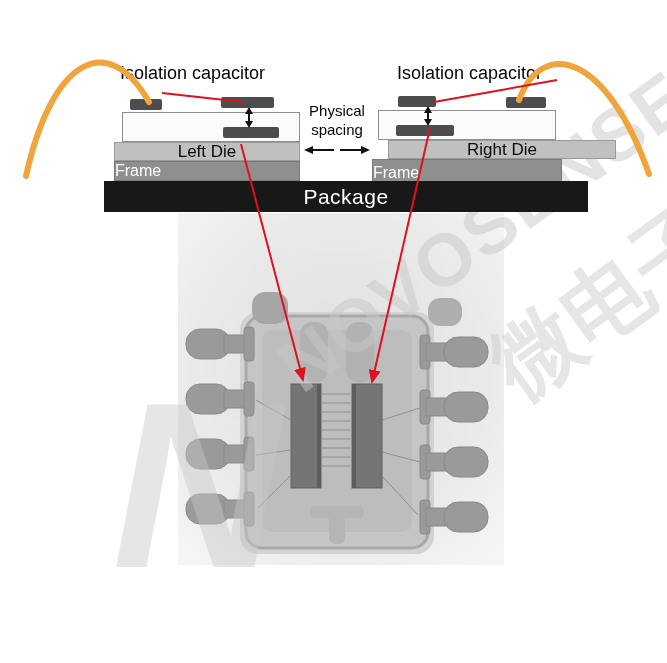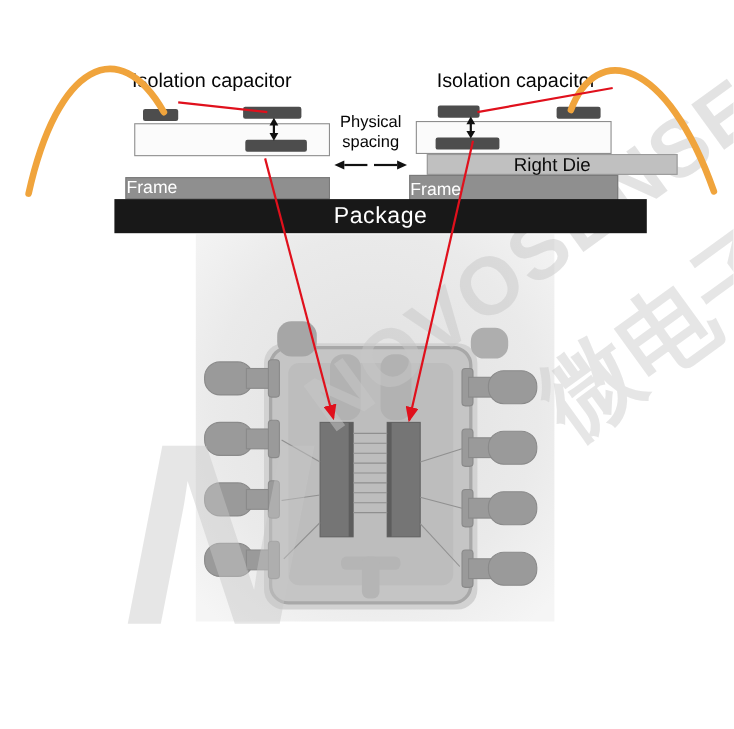--- a/index.html
+++ b/index.html
@@ -137,20 +137,23 @@
 
   <div class="spacing-label">
     <span>Physical</span><br>
     <span>spacing</span>
   </div>
 
   <div class="sub" style="left:122px;top:112px;width:178px;height:30px"></div>
   <div class="cap" style="left:130px;top:99px;width:32px;height:11px"></div>
   <div class="cap" style="left:221px;top:97px;width:53px;height:11px"></div>
   <div class="cap" style="left:223px;top:127px;width:56px;height:11px"></div>
+  <div class="die-band" style="left:114px;top:142px;width:186px;height:19px">
+    <span>Left Die</span>
+  </div>
   <div class="frame-band" style="left:114px;top:161px;width:186px;height:20px">
     <span>Frame</span>
   </div>
 
   <div class="sub" style="left:378px;top:110px;width:178px;height:30px"></div>
   <div class="cap" style="left:398px;top:96px;width:38px;height:11px"></div>
   <div class="cap" style="left:506px;top:97px;width:40px;height:11px"></div>
   <div class="cap" style="left:396px;top:125px;width:58px;height:11px"></div>
   <div class="die-band" style="left:388px;top:140px;width:228px;height:19px">
     <span>Right Die</span>

